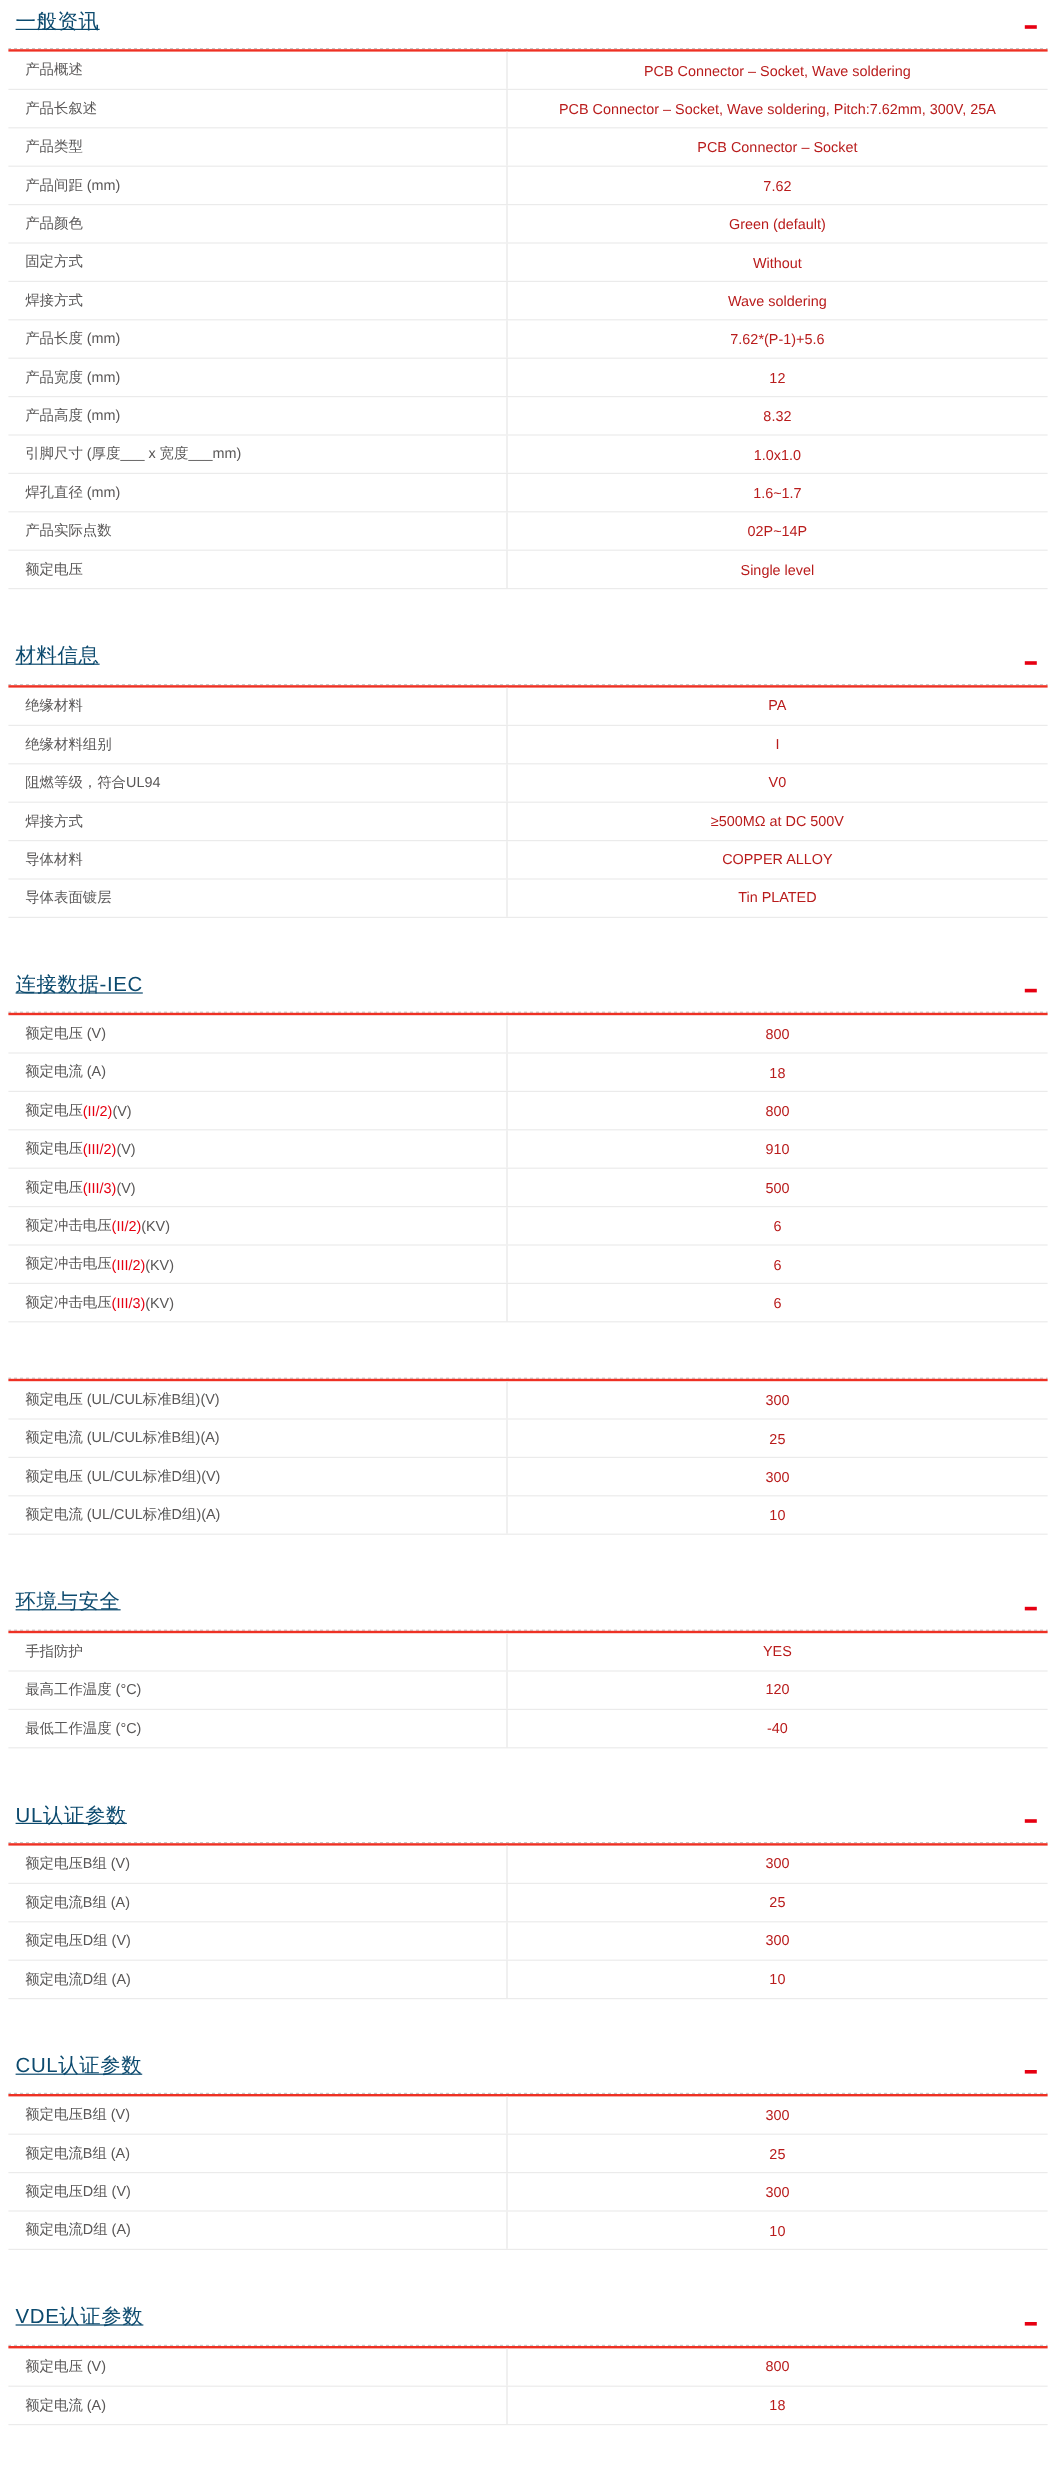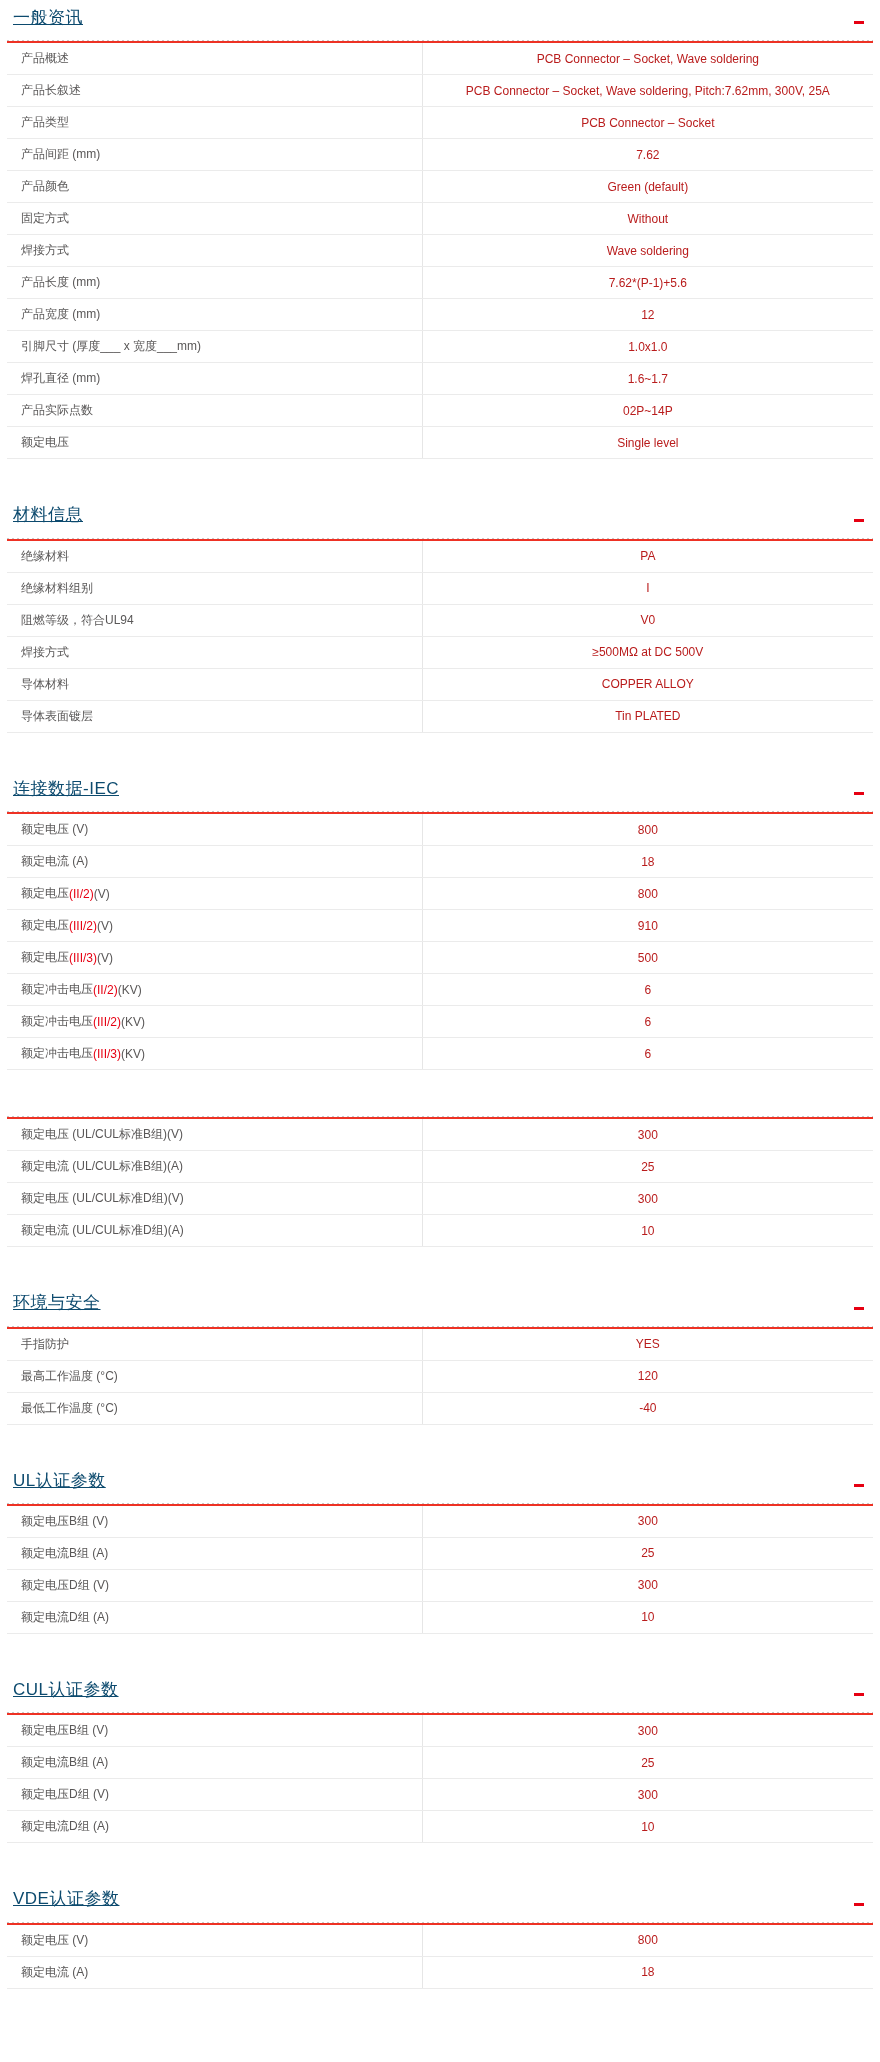--- a/index.html
+++ b/index.html
@@ -110,20 +110,24 @@
         </div>
         <div class="row">
           <div class="cell label">产品长度 (mm)</div>
           <div class="cell value">7.62*(P-1)+5.6</div>
         </div>
         <div class="row">
           <div class="cell label">产品宽度 (mm)</div>
           <div class="cell value">12</div>
         </div>
         <div class="row">
+          <div class="cell label">产品高度 (mm)</div>
+          <div class="cell value">8.32</div>
+        </div>
+        <div class="row">
           <div class="cell label">引脚尺寸 (厚度___ x 宽度___mm)</div>
           <div class="cell value">1.0x1.0</div>
         </div>
         <div class="row">
           <div class="cell label">焊孔直径 (mm)</div>
           <div class="cell value">1.6~1.7</div>
         </div>
         <div class="row">
           <div class="cell label">产品实际点数</div>
           <div class="cell value">02P~14P</div>

